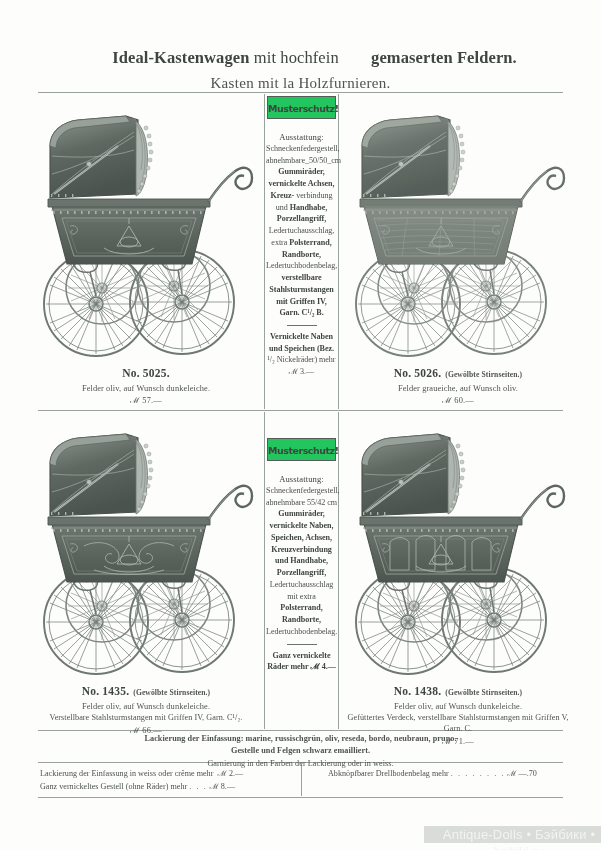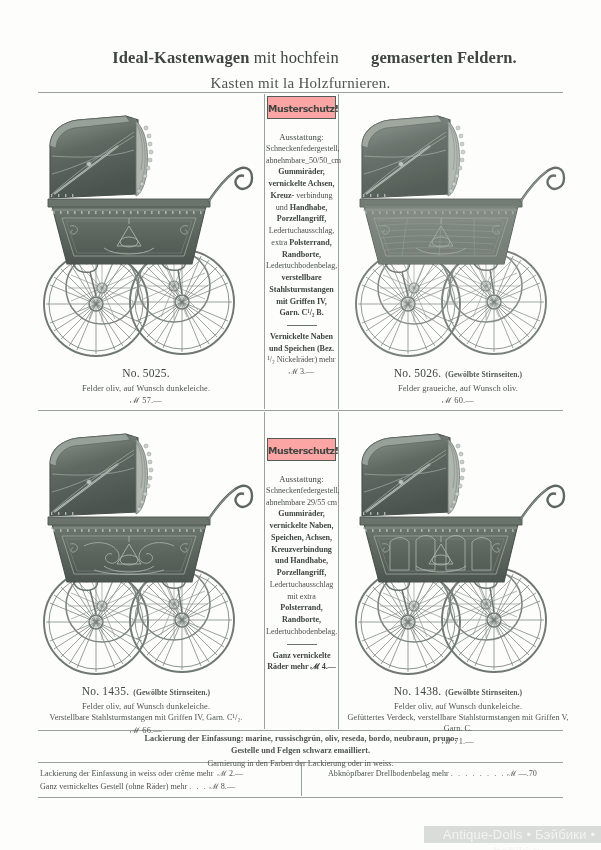--- a/index.html
+++ b/index.html
@@ -93,21 +93,21 @@
   }
   .pram-wrap svg { display: block; }
 
   .caption {
     text-align: center;
     margin-top: 1px;
     line-height: 1.32;
   }
   .cap-no {
     font-size: 11.5px;
-    font-weight: normal;
+    font-weight: bold;
     color: #3f4642;
     letter-spacing: 0.2px;
   }
   .cap-variant {
     font-size: 7.6px;
     font-weight: bold;
     color: #4e544f;
     letter-spacing: 0.1px;
   }
   .cap-desc {
@@ -137,21 +137,21 @@
     width: 71px;
     text-align: center;
   }
   .spec-top { top: 96px; }
   .spec-bot { top: 438px; }
 
   .badge {
     border: 1.3px solid #555b56;
     padding: 1px 0 2px;
     margin: 0 1px;
-    background: #fca5a5;
+    background: #22c55e;
   }
   .badge-text {
     font-family: "DejaVu Sans", sans-serif;
     font-weight: bold;
     font-size: 9.4px;
     letter-spacing: -0.4px;
     color: #3e443f;
     white-space: nowrap;
   }
   .spec-head {
@@ -576,21 +576,21 @@
       <span class="thin">¹/₂ Nickelräder) mehr ℳ 3.—</span>
     </div>
   </div>
 
   <div class="spec spec-bot">
     <div class="badge">
       <span class="badge-text">Musterschutz!</span>
     </div>
     <div class="spec-head">Ausstattung:</div>
     <div class="spec-body">
-      <span>Schneckenfedergestell, abnehmbare 29/55 cm</span>
+      <span>Schneckenfedergestell, abnehmbare 55/42 cm</span>
       <b>Gummiräder, vernickelte Naben, Speichen, Achsen, Kreuzverbindung und Handhabe, Porzellangriff,</b>
       <span>Ledertuchausschlag mit extra</span>
       <b>Polsterrand, Randborte,</b>
       <span>Ledertuchbodenbelag.</span>
     </div>
     <div class="spec-sep"></div>
     <div class="spec-note">
       <span>Ganz vernickelte Räder mehr</span>
       <span>ℳ 4.—</span>
     </div>

